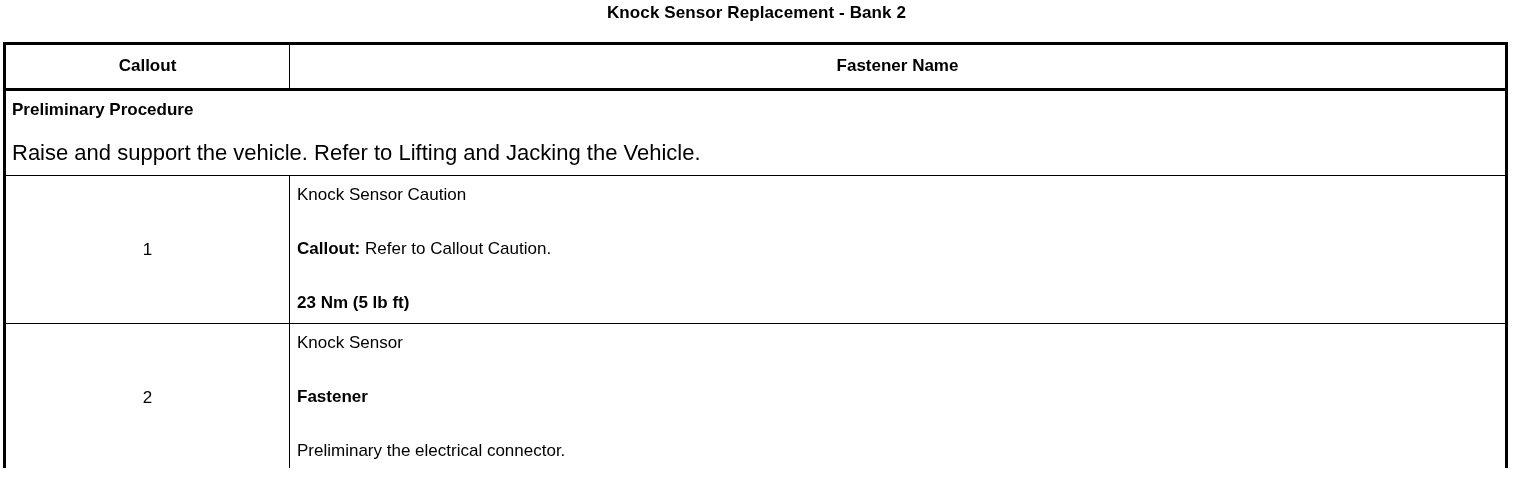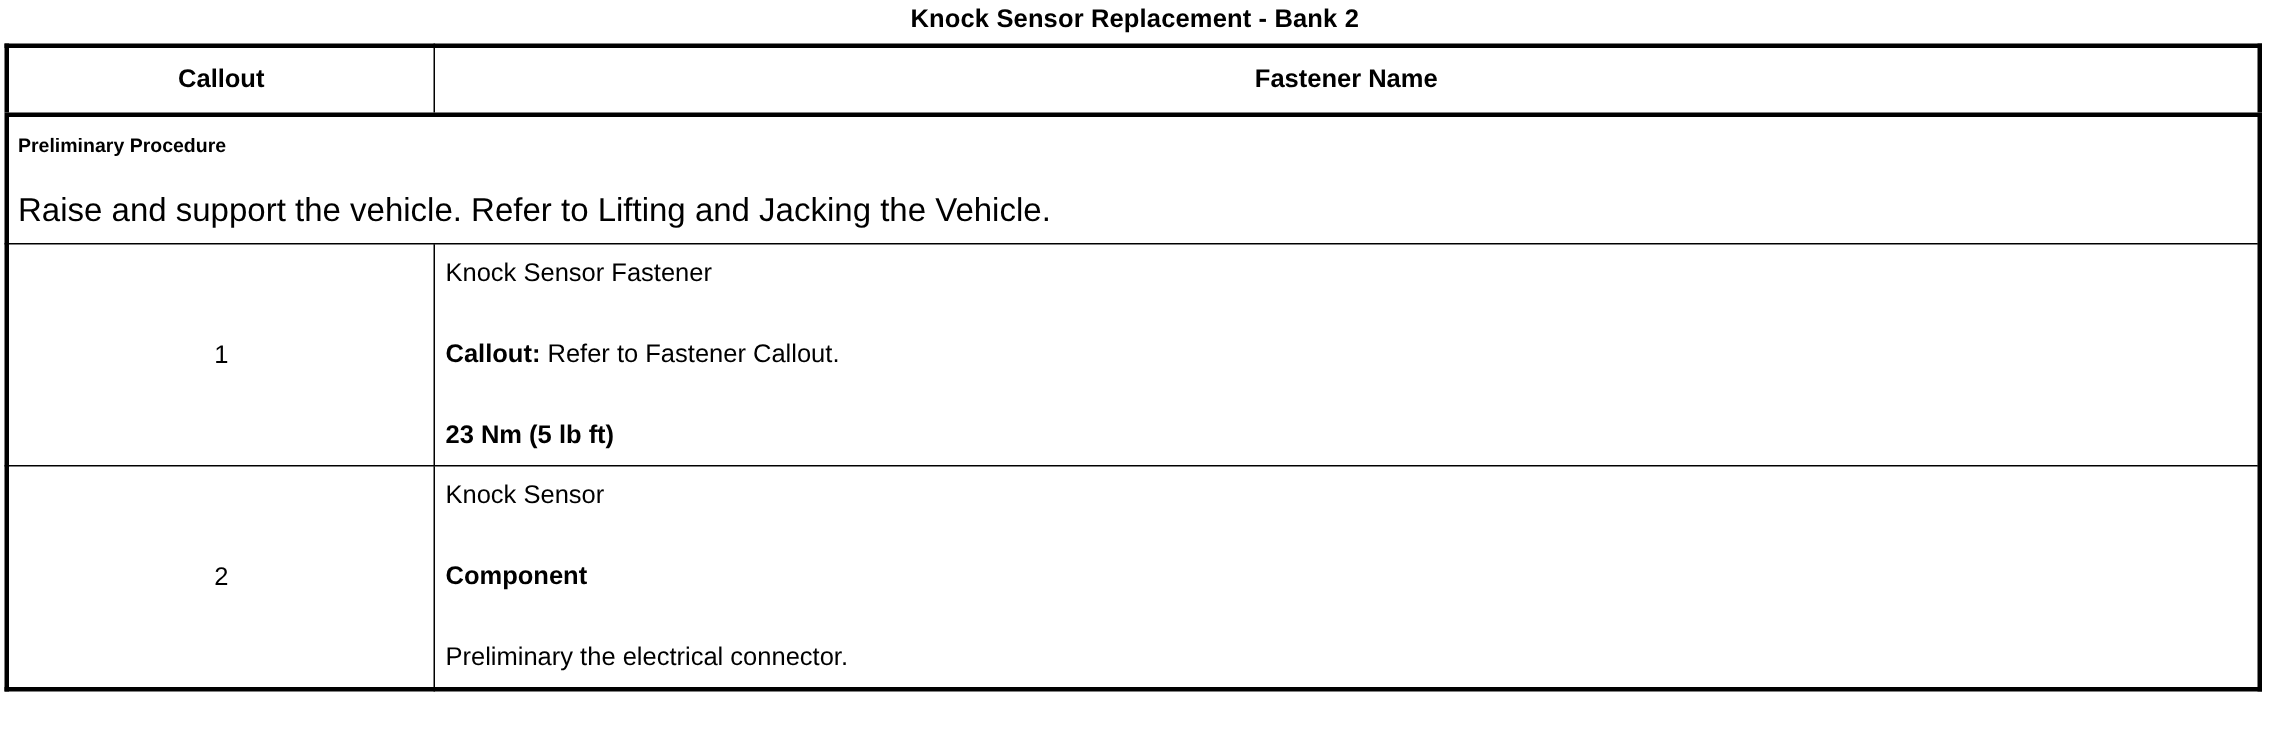--- a/index.html
+++ b/index.html
@@ -33,21 +33,21 @@
     font-size: 17px;
     font-weight: bold;
     line-height: 22px;
     letter-spacing: 0.1px;
     white-space: nowrap;
   }
 
   
   .spec-table {
     position: absolute;
-    top: 29px;
+    top: 42px;
     left: 3px;
     width: 1502px;
     border-collapse: collapse;
     table-layout: fixed;
     border: 3px solid #000;
     background: #fff;
   }
 
   .spec-table col.col-callout { width: 285px; }
   .spec-table col.col-name    { width: 1217px; }
@@ -72,21 +72,21 @@
   thead th.th-callout {
     border-right: 1px solid #000;
   }
 
   
   td.prelim-cell {
     padding: 6px 6px 10px 6px;
     border-bottom: 1px solid #000;
   }
   .prelim-heading {
-    font-size: 13px;
+    font-size: 17px;
     font-weight: bold;
     line-height: 25px;
     margin: 0 0 18px 0;
   }
   .prelim-text {
     font-size: 22px;
     font-weight: normal;
     line-height: 25px;
     margin: 0;
   }
@@ -154,31 +154,31 @@
       <tr>
         <td class="prelim-cell" colspan="2">
           <p class="prelim-heading">Preliminary Procedure</p>
           <p class="prelim-text">Raise and support the vehicle. Refer to Lifting and Jacking the Vehicle.</p>
         </td>
       </tr>
 
       <tr class="item-row">
         <td class="callout-cell">1</td>
         <td class="name-cell">
-          <p class="name-line">Knock Sensor Fastener</p>
-          <p class="name-line"><span class="lead">Callout:</span><span> Refer to Fastener Callout.</span></p>
+          <p class="name-line">Knock Sensor Caution</p>
+          <p class="name-line"><span class="lead">Callout:</span><span> Refer to Callout Caution.</span></p>
           <p class="name-line bold">23 Nm (5 lb ft)</p>
         </td>
       </tr>
 
       <tr class="item-row">
         <td class="callout-cell">2</td>
         <td class="name-cell">
           <p class="name-line">Knock Sensor</p>
-          <p class="name-line bold">Component</p>
+          <p class="name-line bold">Fastener</p>
           <p class="name-line">Preliminary the electrical connector.</p>
         </td>
       </tr>
 
     </tbody>
   </table>
 
 </div>
 
 </body></html>

